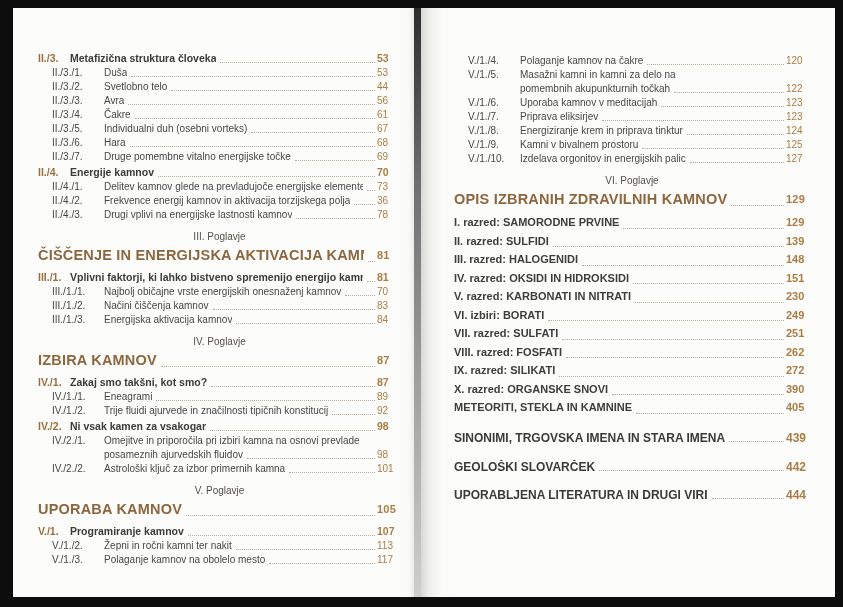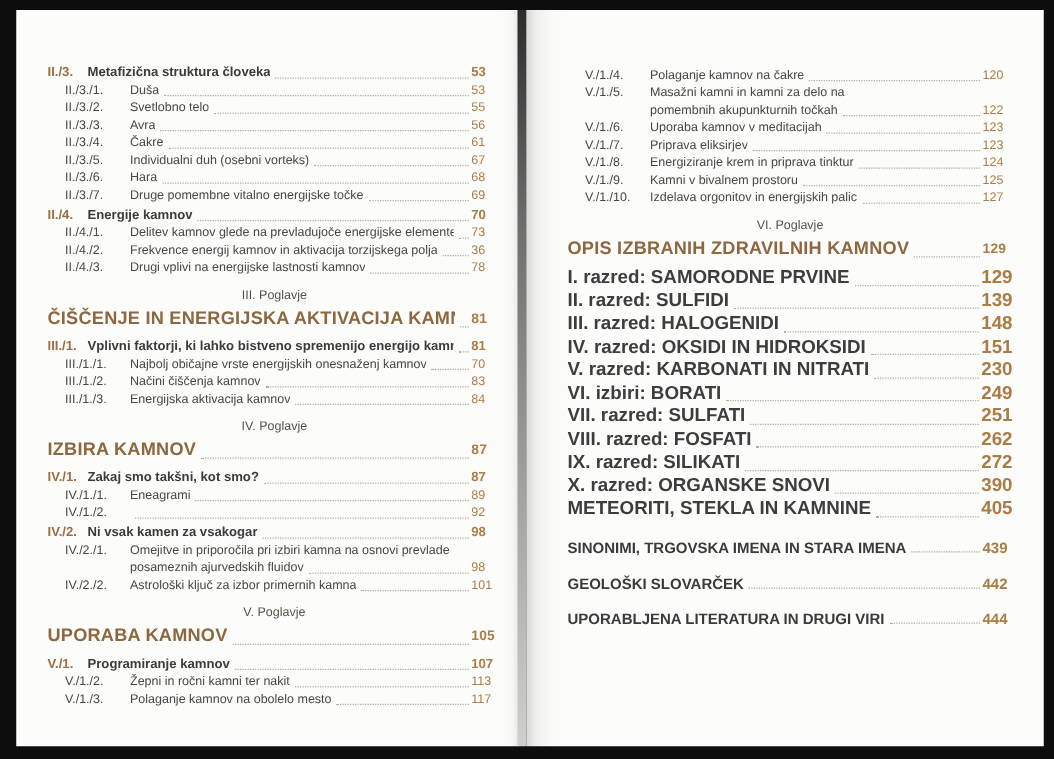--- a/index.html
+++ b/index.html
@@ -50,21 +50,21 @@
     display:block;text-align:center;font-size:10px;color:#55514b;
     margin:8px 0 2px;line-height:13px;
   }
   .chapter{
     font-size:14.5px;font-weight:bold;color:#8d6740;line-height:21px;
     letter-spacing:.2px;margin-bottom:3px;
   }
   .chapter .pg{font-size:11px;font-weight:bold;}
   .chapter .leader{top:-4px;}
 
-  .razred{font-size:15px;font-weight:bold;color:#3d3d3d;line-height:18.5px;}
+  .razred{font-size:11px;font-weight:bold;color:#3d3d3d;line-height:18.5px;}
   .big{font-size:12px;font-weight:bold;color:#3a3a3a;line-height:14px;margin-top:14.5px;}
 </style>
 </head>
 <body>
 
 <div class="page page-left" id="left-page">
     <div class="r l1">
       <span class="num">II./3.</span>
       <span class="title">Metafizična struktura človeka</span>
       <span class="leader"></span>
@@ -73,21 +73,21 @@
     <div class="r l2">
       <span class="num">II./3./1.</span>
       <span class="title">Duša</span>
       <span class="leader"></span>
       <span class="pg">53</span>
     </div>
     <div class="r l2">
       <span class="num">II./3./2.</span>
       <span class="title">Svetlobno telo</span>
       <span class="leader"></span>
-      <span class="pg">55</span>
+      <span class="pg">44</span>
     </div>
     <div class="r l2">
       <span class="num">II./3./3.</span>
       <span class="title">Avra</span>
       <span class="leader"></span>
       <span class="pg">56</span>
     </div>
     <div class="r l2">
       <span class="num">II./3./4.</span>
       <span class="title">Čakre</span>
@@ -179,20 +179,21 @@
       <span class="pg">87</span>
     </div>
     <div class="r l2">
       <span class="num">IV./1./1.</span>
       <span class="title">Eneagrami</span>
       <span class="leader"></span>
       <span class="pg">89</span>
     </div>
     <div class="r l2">
       <span class="num">IV./1./2.</span>
+      <span class="title">Trije fluidi ajurvede in značilnosti tipičnih konstitucij</span>
       <span class="leader"></span>
       <span class="pg">92</span>
     </div>
     <div class="r l1">
       <span class="num">IV./2.</span>
       <span class="title">Ni vsak kamen za vsakogar</span>
       <span class="leader"></span>
       <span class="pg">98</span>
     </div>
     <div class="r l2">

